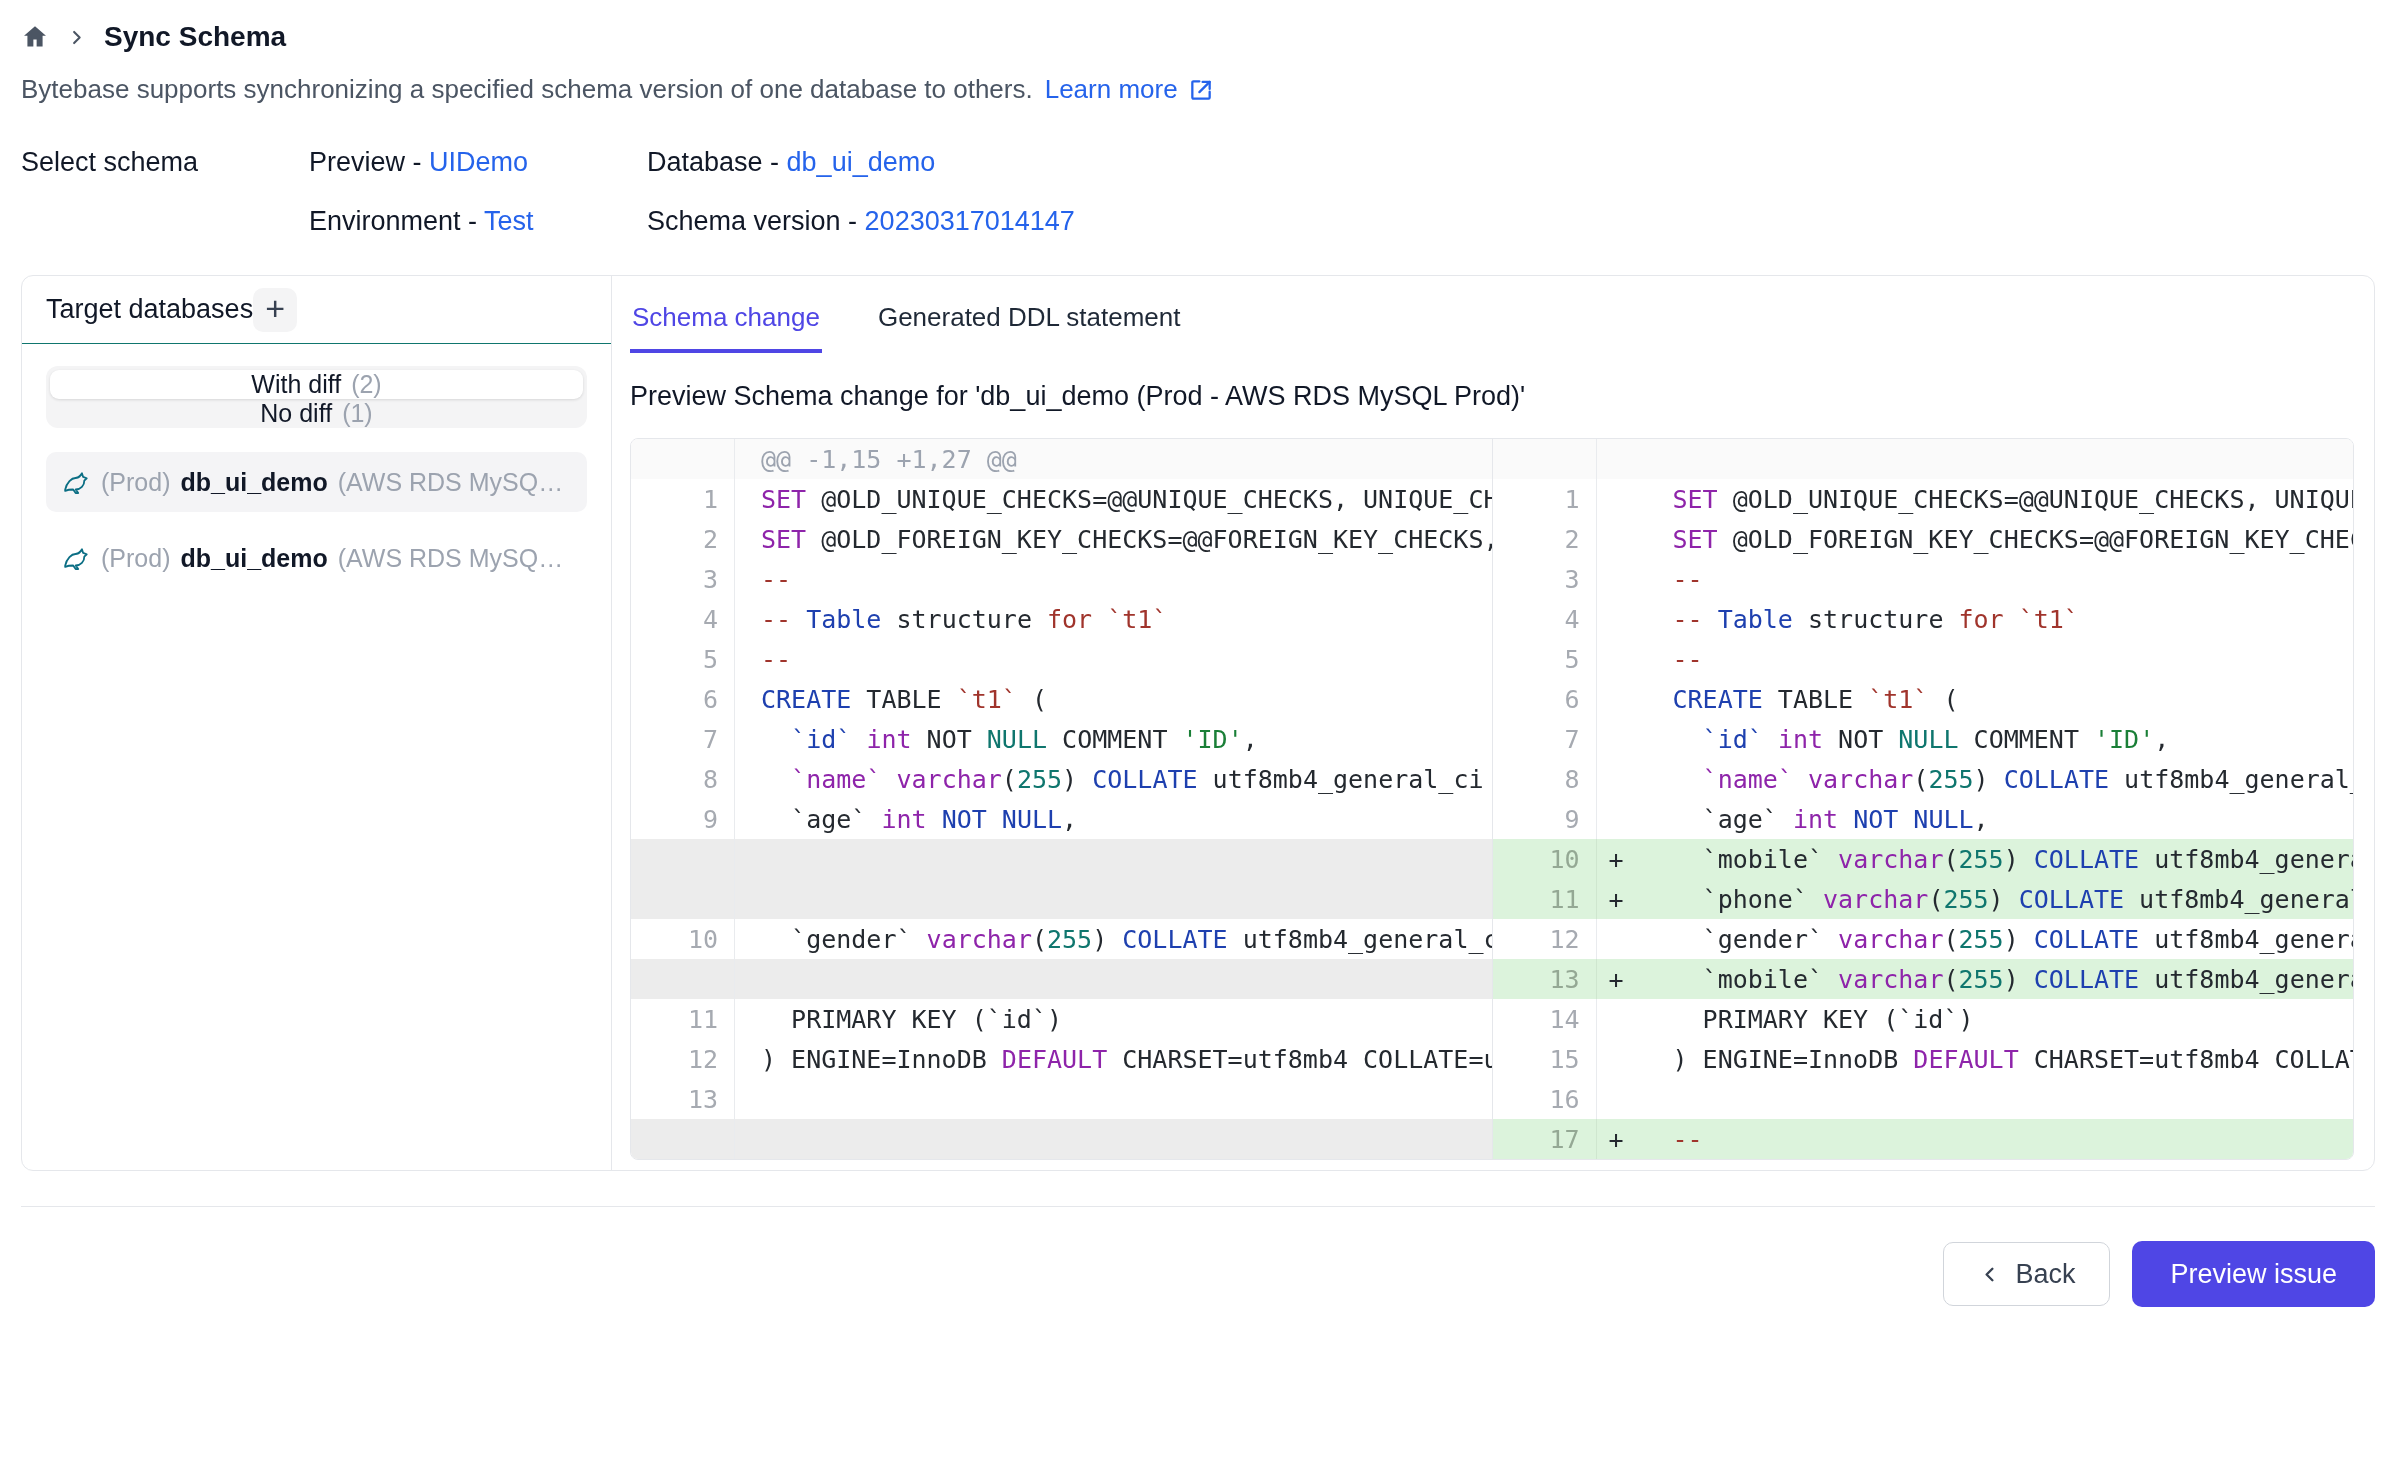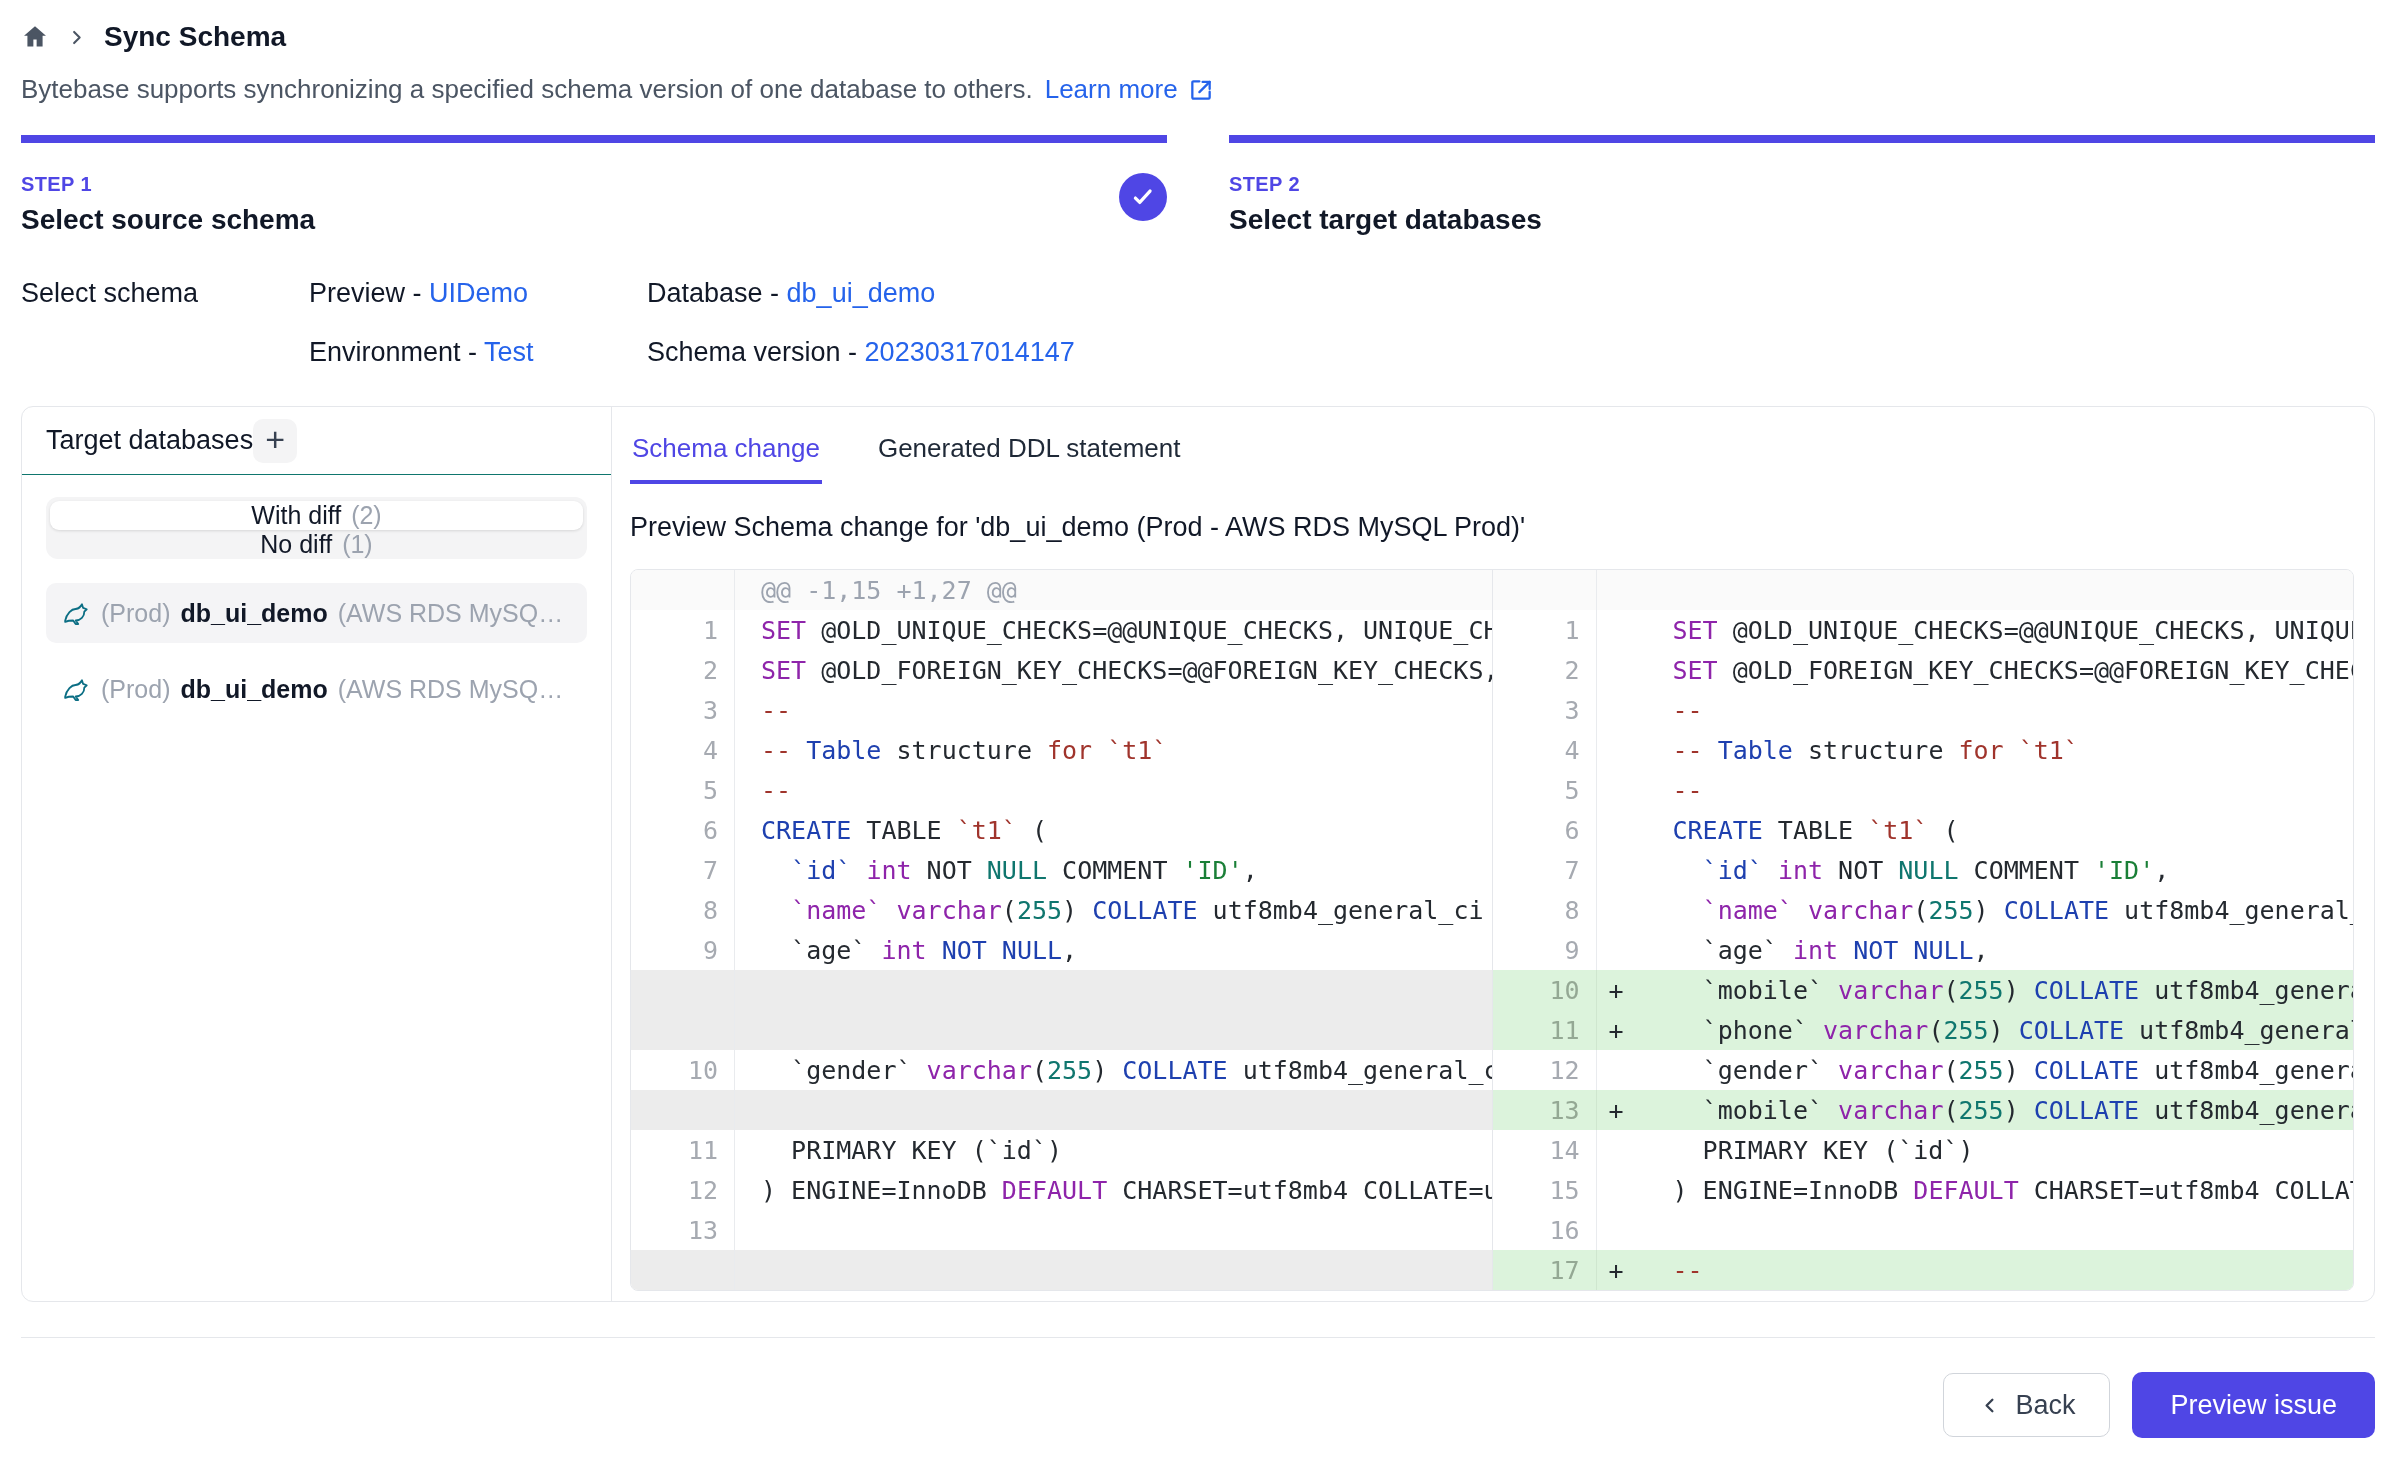--- a/index.html
+++ b/index.html
@@ -120,39 +120,20 @@
       <span style="display:flex;">
         <svg width="26" height="26" viewBox="0 0 24 24" fill="none" stroke="#2563eb" stroke-width="2.1" stroke-linecap="round" stroke-linejoin="round">
             <path d="M13.5 4.5H20v6.5"></path>
             <path d="M20 4.5 10.5 14"></path>
             <path d="M20 13.5V19a1 1 0 0 1-1 1H5a1 1 0 0 1-1-1V5a1 1 0 0 1 1-1h5.5"></path>
           </svg>
       </span>
     </span>
   </div>
 
-  <div class="steps">
-    <div class="step">
-      <div class="bar"></div>
-      <div class="step-label">STEP 1</div>
-      <div class="step-title">Select source schema</div>
-      <div class="check">
-        <span style="display:flex;">
-          <svg width="26" height="26" viewBox="0 0 24 24" fill="none" stroke="#ffffff" stroke-width="3" stroke-linecap="round" stroke-linejoin="round">
-              <path d="M5 13l4 4 9.5-10.5"></path>
-            </svg>
-        </span>
-      </div>
-    </div>
-    <div class="step">
-      <div class="bar"></div>
-      <div class="step-label">STEP 2</div>
-      <div class="step-title">Select target databases</div>
-    </div>
-  </div>
 
   <div class="source">
     <div class="src-label">Select schema</div>
     <div>
       <span class="fname">Preview - </span><a class="flink">UIDemo</a>
     </div>
     <div>
       <span class="fname">Database - </span><a class="flink">db_ui_demo</a>
     </div>
     <div>

